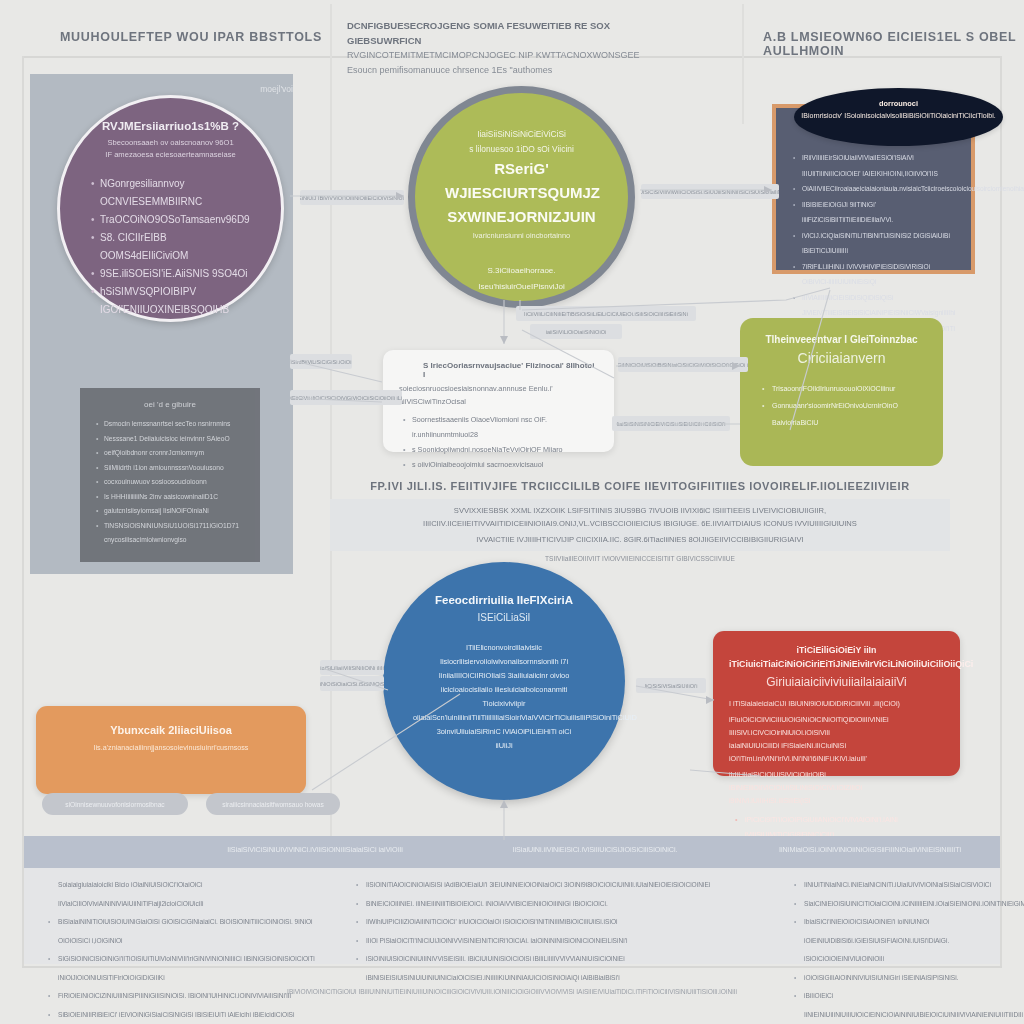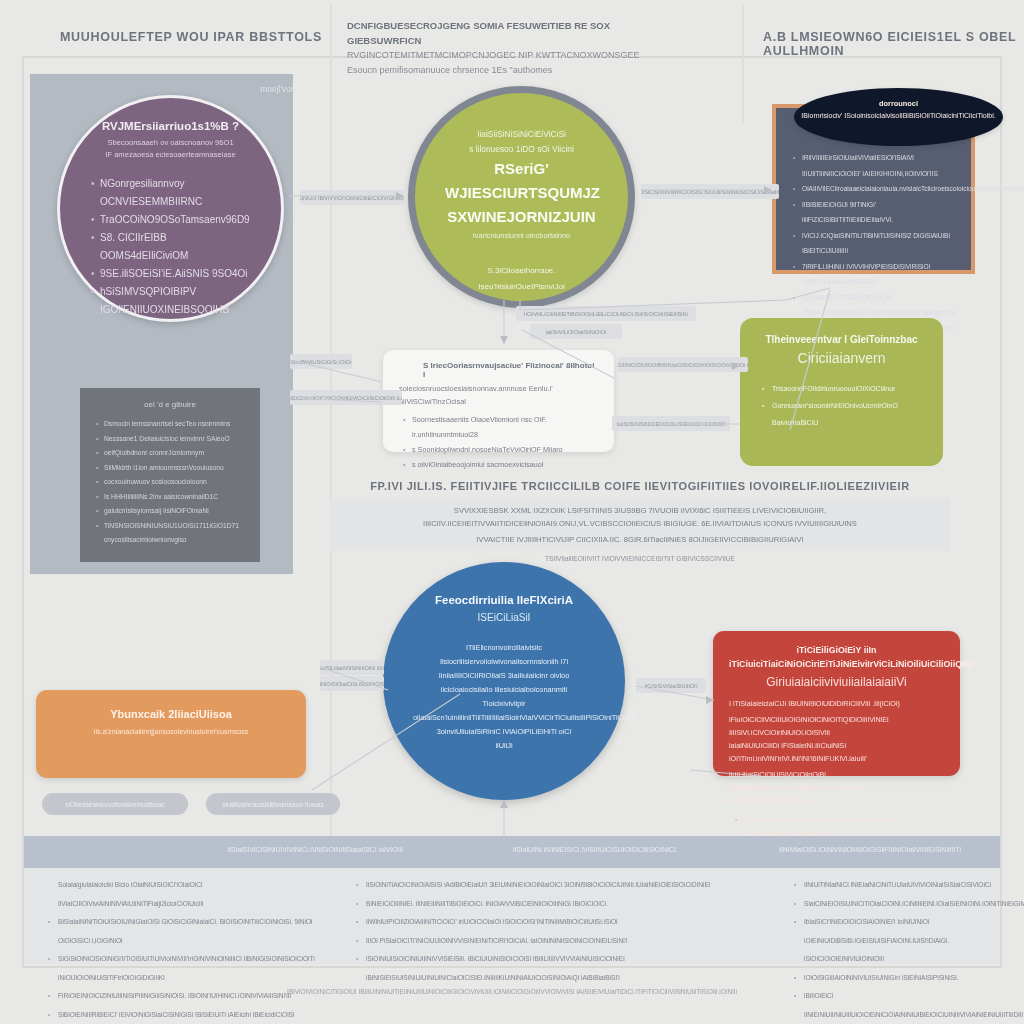--- a/index.html
+++ b/index.html
@@ -51,21 +51,21 @@
   .grey-panel {
     position:absolute; left:80px; top:356px; width:180px; height:174px;
     background:#6d7076; opacity:.93; padding:12px 12px 0;margin-top:32px;
   }
   .grey-panel .gh { font-size:8px; color:#d2d5d9; text-align:center; margin-bottom:8px; }
   .grey-panel ul { list-style:none; padding-left:12px; }
   .grey-panel li { font-size:6.7px; color:#d6d9dd; line-height:14.5px; position:relative; }
   .grey-panel li::before{ content:"\2022"; position:absolute; left:-8px; color:#b7bbc1; font-size:7px; }
 
   .orange-panel {
-    position:absolute; left:36px; top:690px; width:270px; height:88px;
+    position:absolute; left:36px; top:706px; width:270px; height:88px;
     background:#e39a5e; border-radius:11px; padding:18px 14px 0; text-align:center;
     box-shadow:0 2px 6px rgba(0,0,0,.13);
   }
   .orange-panel .oh { font-size:11px; font-weight:700; color:#fdf3ea; margin-bottom:6px; }
   .orange-panel .os { font-size:7.2px; color:#fbe9d8; line-height:12px; }
 
   .chip {
     position:absolute; height:22px; border-radius:11px; background:#c3c6cc;
     display:flex; align-items:center; justify-content:center;
     font-size:6.6px; color:#eceef1; padding:0 10px; text-align:center;

